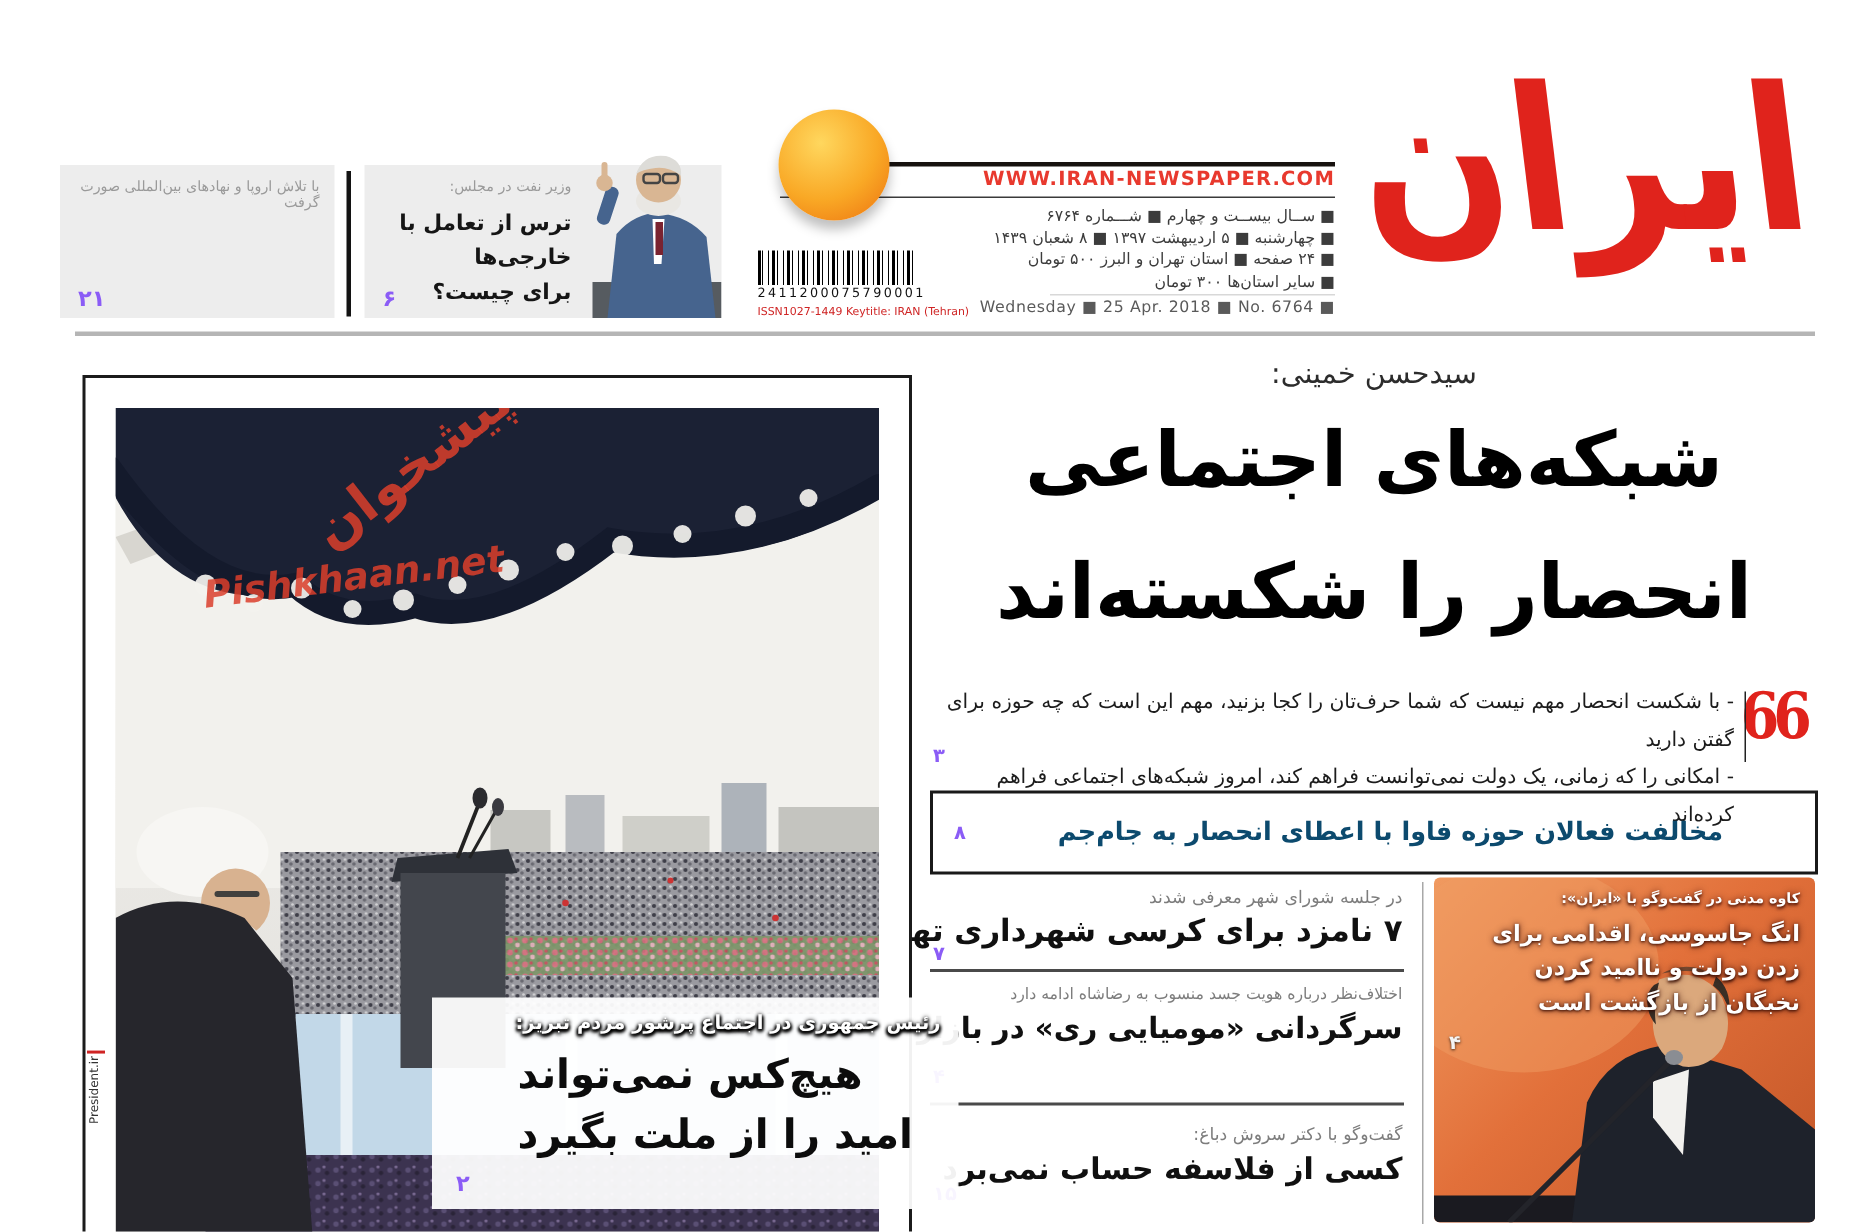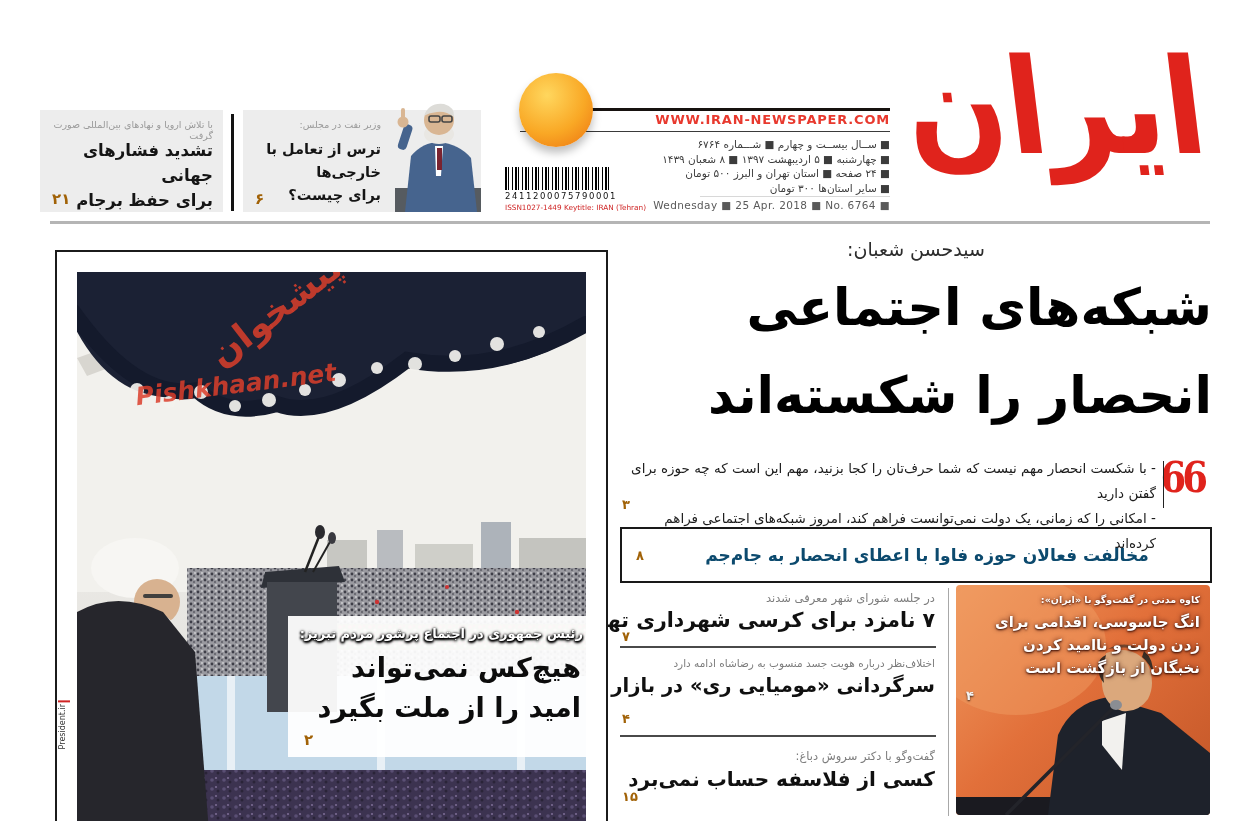--- a/index.html
+++ b/index.html
@@ -1,21 +1,21 @@
 <!DOCTYPE html>
 <html lang="fa"><head>
 <meta charset="utf-8">
 <style>
   html,body{margin:0;padding:0;}
   body{width:1250px;height:821px;position:relative;background:#fff;overflow:hidden;
        font-family:"DejaVu Sans",sans-serif;}
   .abs{position:absolute;}
   .rtl{direction:rtl;unicode-bidi:embed;}
   .pre{white-space:pre-line;}
-  .pagenum{color:#a16207;font-weight:bold;}
+  .pagenum{color:#8b5cf6;font-weight:bold;}
 
   
   .logo{right:40px;top:20px;width:310px;height:175px;color:#e0231c;font-weight:bold;
         font-size:118px;line-height:175px;text-align:center;transform:skewX(7deg) scaleY(1.12);}
   .ball{left:519px;top:73px;width:74px;height:74px;border-radius:50%;z-index:5;
         background:radial-gradient(circle at 38% 30%,#ffd75e,#f9a825 55%,#ef7d14 90%);
         box-shadow:0 6px 8px rgba(0,0,0,.25);}
   .rule-a{left:520px;top:108px;width:370px;height:3px;background:#17120f;}
   .rule-b{left:520px;top:131px;width:370px;height:1px;background:#3a3a3a;}
   .site{right:360px;top:112px;font-size:13px;font-weight:bold;color:#e8392e;letter-spacing:.8px;}
@@ -37,21 +37,21 @@
   .promo .kick{position:absolute;right:10px;top:9px;font-size:9.5px;color:#9a9a9a;}
   .promo .hl{position:absolute;right:10px;top:28px;font-size:16.5px;font-weight:bold;color:#151515;
              line-height:25px;text-align:right;}
   .promo .pagenum{position:absolute;left:12px;bottom:4px;font-size:15px;}
   .promo-mid .kick{right:100px;text-align:center;}
   .promo-mid .hl{right:100px;font-size:14.5px;line-height:23px;}
   .minister{position:absolute;right:0;top:-26px;width:92px;height:128px;overflow:visible;}
 
   
   .lead-kick{left:620px;top:238px;width:592px;text-align:center;font-size:19px;color:#2c2c2c;}
-  .lead-hl{left:620px;top:264px;width:592px;text-align:right;font-size:51px;font-weight:900;
+  .lead-hl{left:620px;top:264px;width:592px;text-align:center;font-size:51px;font-weight:900;
            color:#000;line-height:88px;letter-spacing:-1px;}
   .q-glyph{right:46px;top:455px;font-family:"DejaVu Serif",serif;font-weight:bold;font-size:37px;
            color:#e0231c;letter-spacing:-4px;transform:scaleY(1.15);}
   .q-line{right:86px;top:461px;width:1.5px;height:47px;background:#222;}
   .q-text{right:94px;top:456px;width:530px;font-size:13.5px;line-height:25px;color:#1c1c1c;text-align:right;}
   .q-page{left:622px;top:497px;font-size:13px;}
 
   
   .boxed{left:620px;top:527px;width:588px;height:52px;border:2px solid #191919;display:flex;
          direction:rtl;align-items:center;}
@@ -81,25 +81,25 @@
   
   .frame{left:55px;top:250px;width:549px;height:600px;border:2px solid #1b1b1b;background:#fff;}
   .photo{position:absolute;left:20px;top:20px;width:509px;height:560px;overflow:hidden;
          background:linear-gradient(#f4f3f0,#eceae6 45%,#dededa);}
   .wm-fa{position:absolute;left:120px;top:18px;font-size:36px;font-weight:bold;
          color:rgba(219,62,44,.85);transform:rotate(-38deg);}
   .wm-en{position:absolute;left:58px;top:98px;font-size:25px;font-weight:bold;font-style:italic;
          color:rgba(219,62,44,.85);transform:rotate(-7deg);}
   .credit{left:58px;top:700px;width:12px;font-size:8px;color:#333;writing-mode:vertical-rl;
           transform:rotate(180deg);border-bottom:2px solid #cf2424;padding-bottom:2px;}
-  .caption{left:288px;top:616px;width:307px;height:141px;background:rgba(255,255,255,.94);z-index:6;}
+  .caption{left:288px;top:665px;width:307px;height:141px;background:rgba(255,255,255,.94);z-index:6;padding-left:44px;}
   .caption .kick{position:absolute;right:12px;top:10px;font-size:13px;font-weight:bold;color:#fff;
       text-shadow:0 0 3px #000,1px 1px 2px #000,-1px 1px 2px #000,0 2px 3px #000;}
   .caption .hl{position:absolute;right:14px;top:32px;width:280px;font-size:27px;font-weight:900;
-      color:#0c0c0c;line-height:40px;text-align:right;}
+      color:#0c0c0c;line-height:40px;text-align:left;}
   .caption .pagenum{position:absolute;left:16px;bottom:8px;font-size:15px;}
 </style>
 </head>
 <body>
 
 <div class="abs logo rtl">ایران</div>
 <div class="abs ball"></div>
 <div class="abs rule-a"></div>
 <div class="abs site">WWW.IRAN-NEWSPAPER.COM</div>
 <div class="abs rule-b"></div>
@@ -115,22 +115,20 @@
 
 <div class="abs barcode-wrap">
   <div class="barcode"></div>
   <div class="barcode-num">2411200075790001</div>
   <div class="issn">ISSN1027-1449 Keytitle: IRAN (Tehran)</div>
 </div>
 <div class="abs mh-rule"></div>
 
 <div class="abs promo promo-left rtl">
   <div class="kick">با تلاش اروپا و نهادهای بین‌المللی صورت گرفت</div>
-  <div class="hl pre">تشدید فشارهای جهانی
-برای حفظ برجام</div>
   <div class="pagenum">۲۱</div>
 </div>
 
 <div class="abs promo-div"></div>
 
 <div class="abs promo promo-mid rtl">
   <div class="minister">
     <svg width="92" height="128" viewBox="0 0 92 128">
       <rect x="6" y="104" width="86" height="24" fill="#565b60"></rect>
       <path d="M16 128 L22 72 Q34 58 50 58 Q70 60 82 74 L88 128 Z" fill="#46648e"></path>
@@ -145,21 +143,21 @@
       <circle cx="14" cy="38" r="5.5" fill="#d9b693"></circle>
       <rect x="12" y="24" width="4" height="12" rx="2" fill="#d9b693"></rect>
     </svg>
   </div>
   <div class="kick">وزیر نفت در مجلس:</div>
   <div class="hl pre">ترس از تعامل با خارجی‌ها
 برای چیست؟</div>
   <div class="pagenum">۶</div>
 </div>
 
-<div class="abs lead-kick rtl">سیدحسن شعبان:</div>
+<div class="abs lead-kick rtl">سیدحسن خمینی:</div>
 <div class="abs lead-hl pre rtl">شبکه‌های اجتماعی
 انحصار را شکسته‌اند</div>
 
 <div class="abs q-glyph">66</div>
 <div class="abs q-line"></div>
 <div class="abs q-text pre rtl">- با شکست انحصار مهم نیست که شما حرف‌تان را کجا بزنید، مهم این است که چه حوزه برای گفتن دارید
 - امکانی را که زمانی، یک دولت نمی‌توانست فراهم کند، امروز شبکه‌های اجتماعی فراهم کرده‌اند</div>
 <div class="abs q-page pagenum">۳</div>
 
 <div class="abs boxed">

